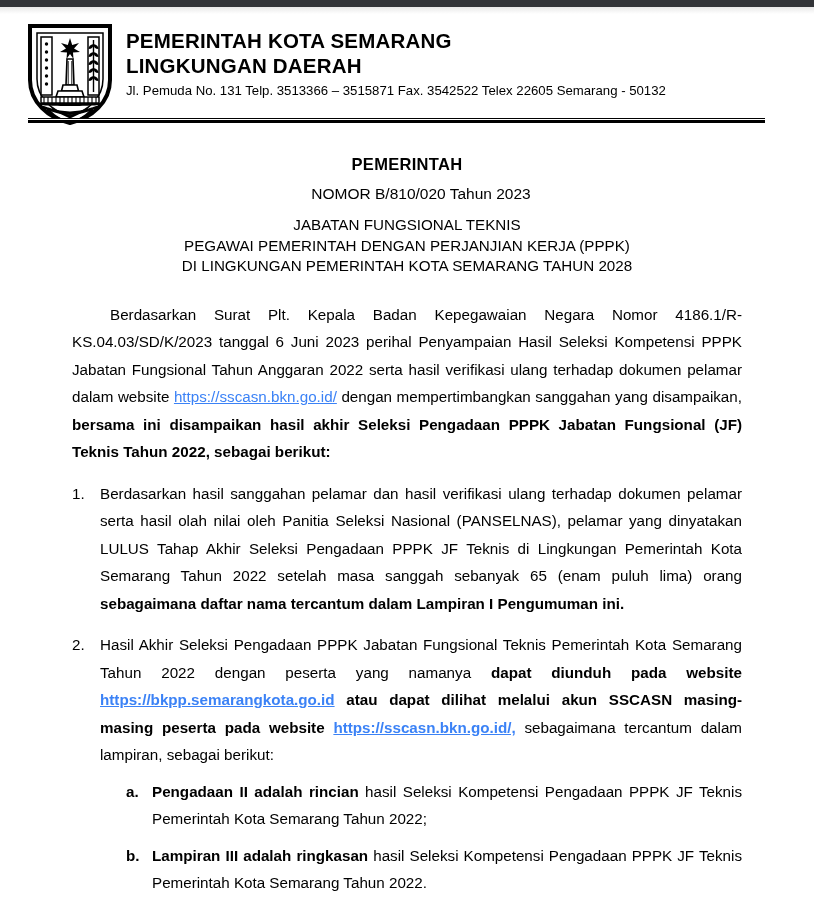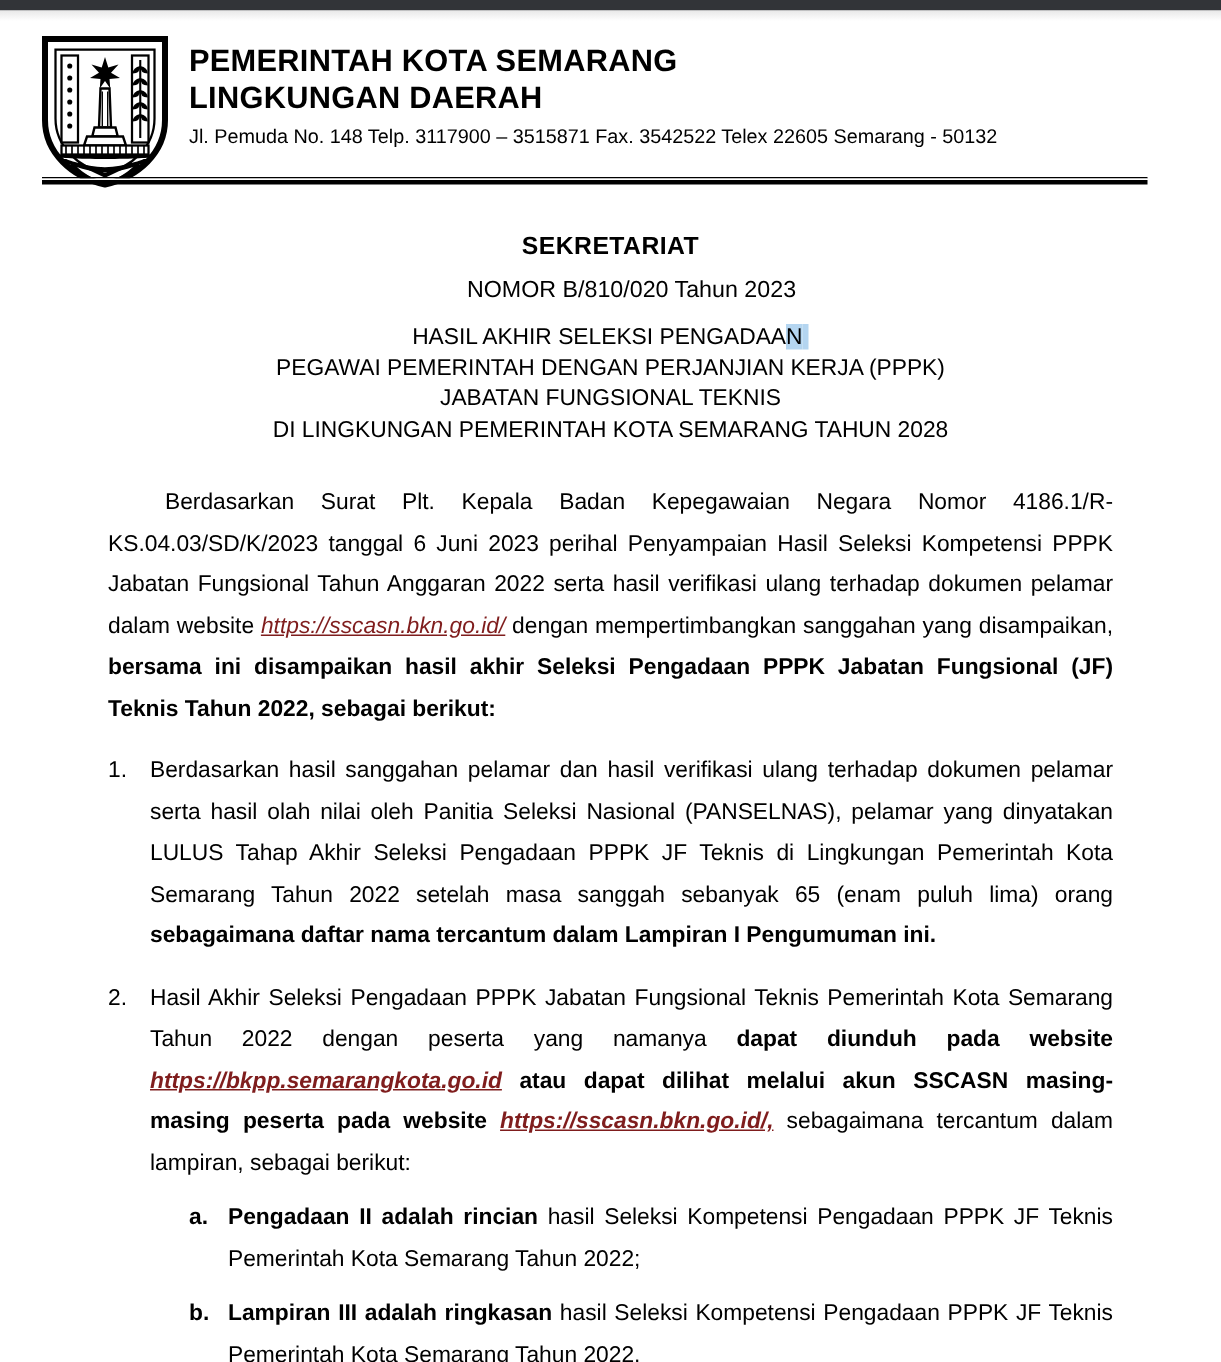--- a/index.html
+++ b/index.html
@@ -138,24 +138,23 @@
     font-size: 15.2px;
     line-height: 27.5px;
     text-align: justify;
   }
   .para.first {
     margin-top: 24px;
     text-indent: 38px;
   }
   .b { font-weight: bold; }
   a.doclink, .doclink {
-    color: #7f1d1d;
+    color: #3b82f6;
     text-decoration: underline;
     font-weight: inherit;
-    font-style: italic;
   }
   .doclink.bold { font-weight: bold; }
 
   
   .list {
     margin: 0 auto;
     width: 670px;
   }
   .li {
     display: flex;
@@ -247,40 +246,39 @@
         <path d="M13 84 C13 84 26 92 44 93 C62 92 75 84 75 84 L70 84 C70 84 58 89 44 89.5 C30 89 18 84 18 84 Z" fill="#000"></path>
         <path d="M26 86 L44 94 L62 86 L62 88 L44 96.5 L26 88 Z" fill="#000"></path>
 
         <path d="M20 88 C26 95 35 100 44 102 C53 100 62 95 68 88 L64 88 C58 94 51 98 44 100 C37 98 30 94 24 88 Z" fill="#000"></path>
       </svg>
     </div>
 
     <div class="head-text">
       <div class="head-line1">PEMERINTAH KOTA SEMARANG</div>
       <div class="head-line2">LINGKUNGAN DAERAH</div>
-      <div class="head-line3">Jl. Pemuda No. 148 Telp. 3117900 – 3515871 Fax. 3542522 Telex 22605 Semarang - 50132</div>
+      <div class="head-line3">Jl. Pemuda No. 131 Telp. 3513366 – 3515871 Fax. 3542522 Telex 22605 Semarang - 50132</div>
     </div>
   </div>
 
   <div class="rule-wrap">
     <div class="rule-thin"></div>
     <div class="rule-gap"></div>
     <div class="rule-thick"></div>
   </div>
 
   <div class="doc-body">
 
     <div class="center-block">
-      <div class="t-pengumuman">SEKRETARIAT</div>
+      <div class="t-pengumuman">PEMERINTAH</div>
       <div class="t-nomor">NOMOR B/810/020 Tahun 2023</div>
 
       <div class="t-subject">
-        <div><span>HASIL AKHIR SELEKSI PENGADAA</span><span class="sel">N</span><span class="sel">&nbsp;</span></div>
+        <div>JABATAN FUNGSIONAL TEKNIS</div>
         <div>PEGAWAI PEMERINTAH DENGAN PERJANJIAN KERJA (PPPK)</div>
-        <div>JABATAN FUNGSIONAL TEKNIS</div>
         <div>DI LINGKUNGAN PEMERINTAH KOTA SEMARANG TAHUN 2028</div>
       </div>
     </div>
 
     <p class="para first"><span>Berdasarkan Surat Plt. Kepala Badan Kepegawaian Negara Nomor 4186.1/R-KS.04.03/SD/K/2023 tanggal 6 Juni 2023 perihal Penyampaian Hasil Seleksi Kompetensi PPPK Jabatan Fungsional Tahun Anggaran 2022 serta hasil verifikasi ulang terhadap dokumen pelamar dalam website </span><span class="doclink">https://sscasn.bkn.go.id/</span><span> dengan mempertimbangkan sanggahan yang disampaikan, </span><span class="b">bersama ini disampaikan hasil akhir Seleksi Pengadaan PPPK Jabatan Fungsional (JF) Teknis Tahun 2022, sebagai berikut:</span></p>
 
     <div class="list">
 
       <div class="li">
         <div class="marker">1.</div>

